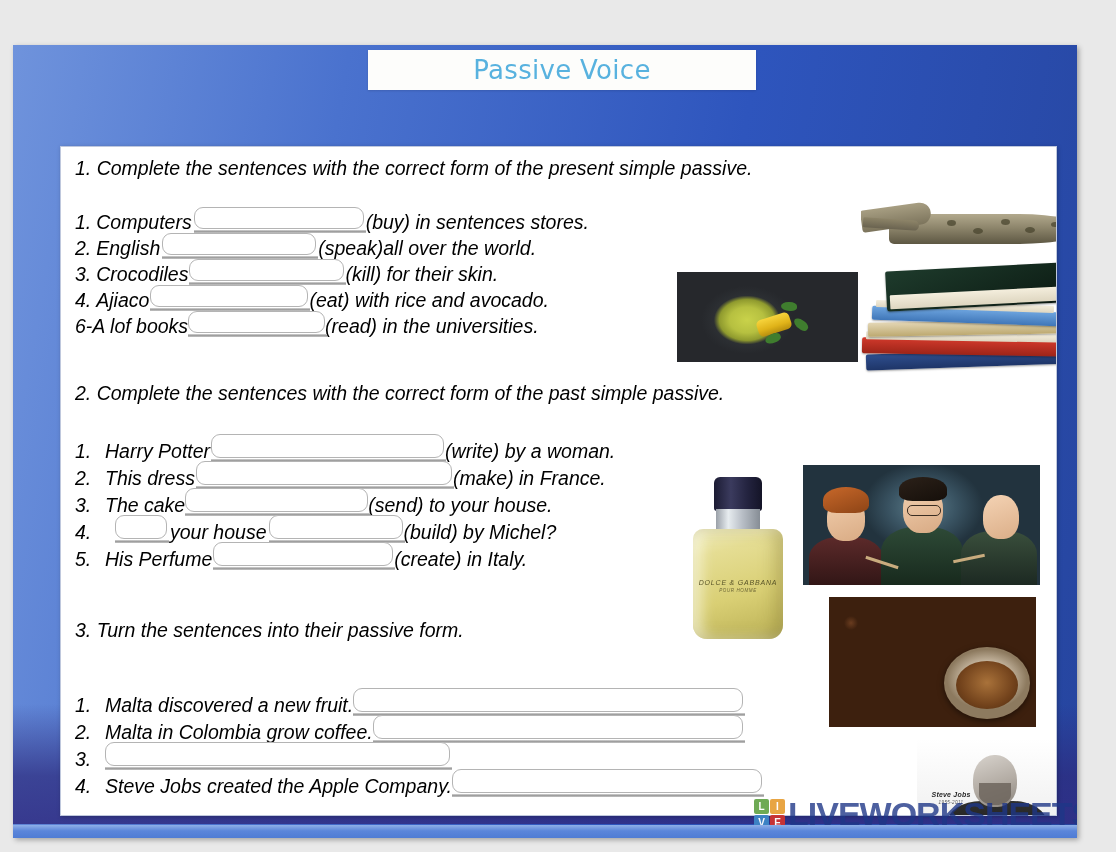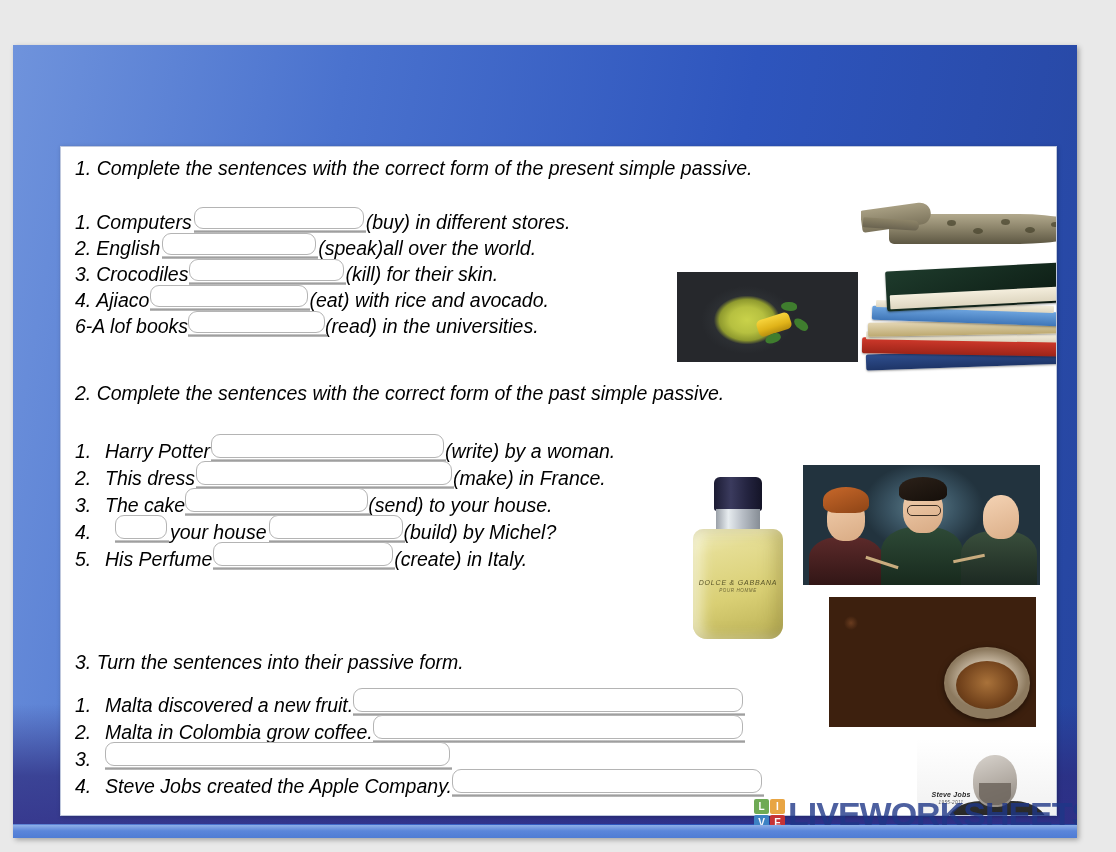--- a/index.html
+++ b/index.html
@@ -246,30 +246,33 @@
     font-size:34px;font-weight:bold;letter-spacing:-1px;
     color:#1f3788;opacity:.82;
     font-family:"Liberation Sans", sans-serif;
   }
 </style>
 </head>
 <body>
 
 <div id="slide">
 
+  <div id="titlebox">
+    <span id="titletext">Passive Voice</span>
+  </div>
 
   <div id="sheet">
 
     <div class="prompt" style="left:14px;top:10px;">1. Complete the sentences  with the correct form of the present simple passive.</div>
 
     <div class="row" style="left:14px;top:60px;">
       <span class="num">1.</span>
       <span class="txt" style="margin-left:5px;">Computers</span>
       <span class="blank" style="width:170px;margin:0 2px;"></span>
-      <span class="txt"> (buy) in different stores.</span>
+      <span class="txt"> (buy) in sentences stores.</span>
     </div>
 
     <div class="row" style="left:14px;top:86px;">
       <span class="num">2.</span>
       <span class="txt" style="margin-left:5px;">English</span>
       <span class="blank" style="width:154px;margin:0 2px;"></span>
       <span class="txt"> (speak)all over the world.</span>
     </div>
 
     <div class="row" style="left:14px;top:112px;">
@@ -324,21 +327,21 @@
       <span class="txt">(build) by Michel?</span>
     </div>
 
     <div class="row" style="left:14px;top:395px;">
       <span class="num" style="width:30px;display:inline-block;">5.</span>
       <span class="txt">His Perfume</span>
       <span class="blank tall" style="width:180px;margin:0 1px;"></span>
       <span class="txt">(create) in Italy.</span>
     </div>
 
-    <div class="prompt" style="left:14px;top:504px;">3. Turn the sentences into their passive form.</div>
+    <div class="prompt" style="left:14px;top:472px;">3. Turn the sentences into their passive form.</div>
 
     <div class="row" style="left:14px;top:541px;">
       <span class="num" style="width:30px;display:inline-block;">1.</span>
       <span class="txt">Malta discovered a new fruit.</span>
       <span class="blank tall" style="width:390px;margin:0 0;"></span>
     </div>
 
     <div class="row" style="left:14px;top:568px;">
       <span class="num" style="width:30px;display:inline-block;">2.</span>
       <span class="txt">Malta in Colombia grow coffee.</span>

